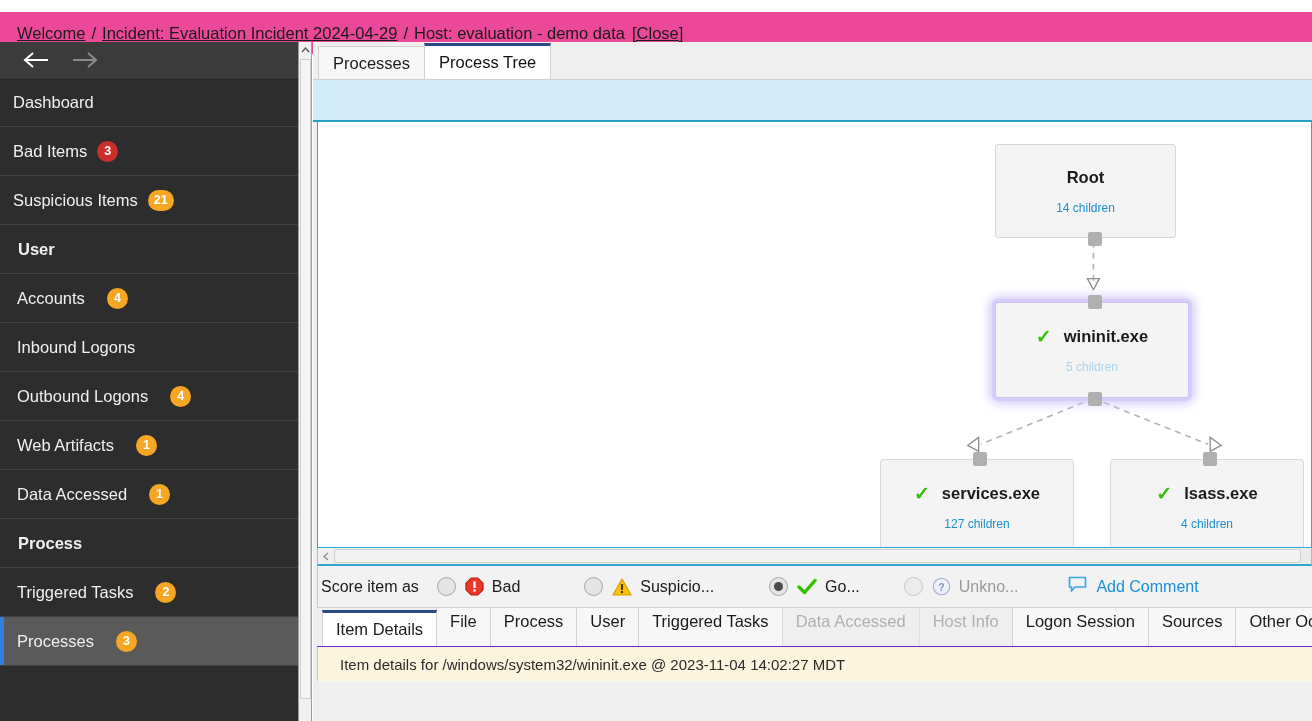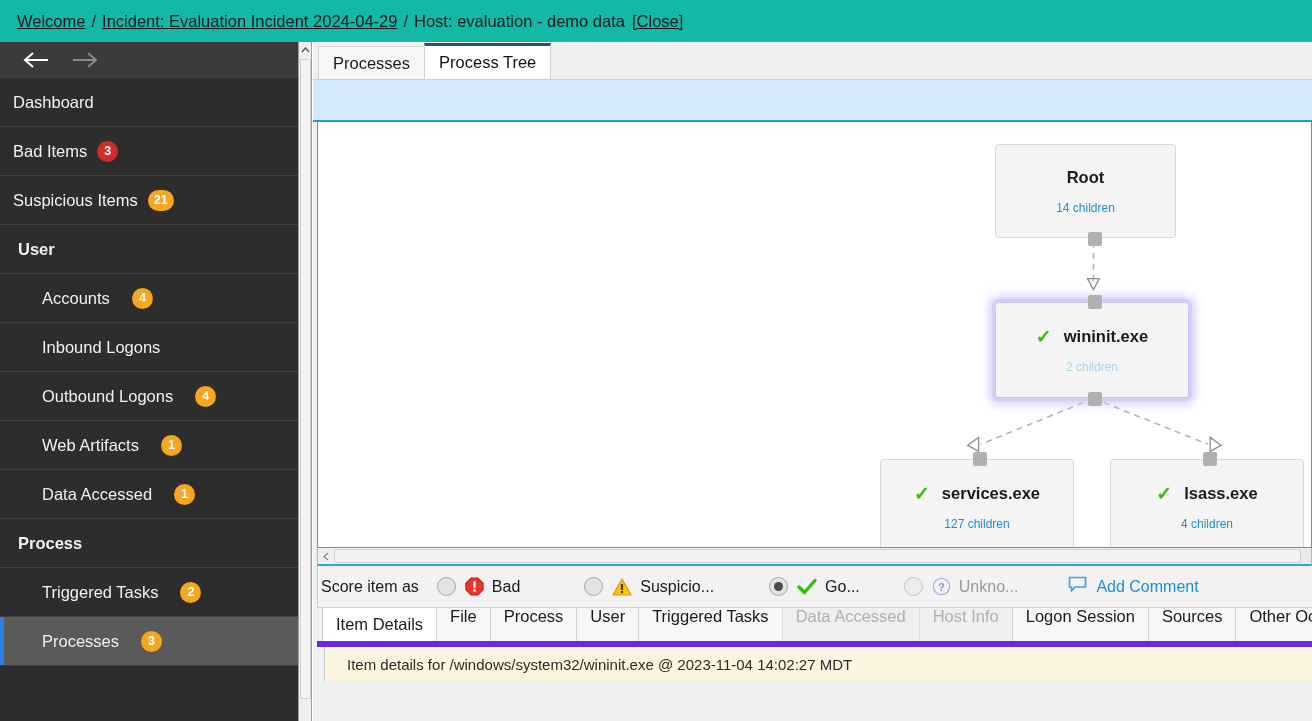--- a/index.html
+++ b/index.html
@@ -6,22 +6,22 @@
   html, body {
     width: 1312px; height: 721px;
     font-family: "Liberation Sans", sans-serif;
     background: #ffffff;
     overflow: hidden;
   }
   #app { position: relative; width: 1312px; height: 721px; }
 
   
   #breadcrumb {
-    position: absolute; left: 0; top: 0; width: 1312px; height: 42px;
-    background: #14b8a6;
+    position: absolute; left: 0; top: 12px; width: 1312px; height: 42px;
+    background: #ec4899;
     display: flex; align-items: center;
     padding-left: 17px;
     font-size: 16.5px; color: #1a1a1a;
     white-space: nowrap;
   }
   #breadcrumb .crumb-link { text-decoration: underline; color: #1a1a1a; cursor: pointer; }
   #breadcrumb .crumb-plain { color: #1a1a1a; }
   #breadcrumb .sep { margin: 0 6px; color: #1a1a1a; }
   #breadcrumb .close-link { text-decoration: underline; color: #1a1a1a; cursor: pointer; margin-left: 7px;}
 
@@ -42,21 +42,21 @@
     position: relative;
     height: 49px;
     display: flex; align-items: center;
     border-bottom: 1px solid #414141;
     color: #f0f0f0;
     font-size: 16.5px;
     padding-left: 13px;
     white-space: nowrap;
     cursor: pointer;
   }
-  .side-row.indent { padding-left: 42px; font-size: 16.5px; }
+  .side-row.indent { padding-left: 17px; font-size: 16.5px; }
   .side-row.group {
     font-weight: bold; padding-left: 18px; font-size: 16.5px;
     cursor: default;
   }
   .side-row.selected { background: #5a5a5a; }
   .side-row.selected::before {
     content: ""; position: absolute; left: 0; top: 0; bottom: 0; width: 4px;
     background: #2d7fe0;
   }
   .badge {
@@ -182,37 +182,37 @@
   .opt-icon { margin-right: 8px; display: inline-flex; align-items: center; }
   .addcomment {
     display: flex; align-items: center; gap: 9px;
     color: #1c8fd6; font-size: 16px; cursor: pointer;
   }
 
   
   #bottomtabs {
     position: relative; height: 39px; background: #efefef; margin-left: 4px;
     display: flex; align-items: flex-end; padding-left: 5px;
-    border-bottom: 6px solid #6d28d9;
+    border-bottom: 1px solid #6d28d9;
     overflow: hidden;
   }
   .btab {
     height: 51px; display: flex; align-items: center; padding: 0 13px;
     font-size: 16.5px; color: #1a1a1a; white-space: nowrap;
     background: #f7f7f7; border: 1px solid #d2d2d2; border-bottom: none;
     margin-right: -1px; cursor: pointer;
   }
   .btab.active {
     background: #ffffff; border-top: 3px solid #2b4a84; height: 36px; z-index: 2;
   }
   .btab.disabled { color: #b0b0b0; background: #efefef; border-color: #e0e0e0; cursor: default; }
 
   
   #statusstrip {
-    height: 34px; background: #fbf5dd; margin-left: 11px;
+    height: 34px; background: #fbf5dd; margin-left: 4px;
     display: flex; align-items: center; padding-left: 22px;
     font-size: 15px; color: #2b2b2b;
     border-left: 1px solid #c8c8c8;
   }
 </style>
 </head>
 <body>
 
 <div id="app">
 
@@ -323,21 +323,21 @@
         </div>
         <div class="node-children">14 children</div>
       </div>
       <div class="handle" style="left:770px; top:110px;"></div>
 
       <div class="node selected" style="left:677px; top:180px; width:194px; height:96px;">
         <div class="node-title">
           <span class="check">✓</span>
           <span>wininit.exe</span>
         </div>
-        <div class="node-children dim">2 children</div>
+        <div class="node-children dim">5 children</div>
       </div>
       <div class="handle" style="left:770px; top:173px;"></div>
       <div class="handle" style="left:770px; top:270px;"></div>
 
       <div class="node" style="left:562px; top:337px; width:194px; height:96px;">
         <div class="node-title">
           <span class="check">✓</span>
           <span>services.exe</span>
         </div>
         <div class="node-children">127 children</div>

